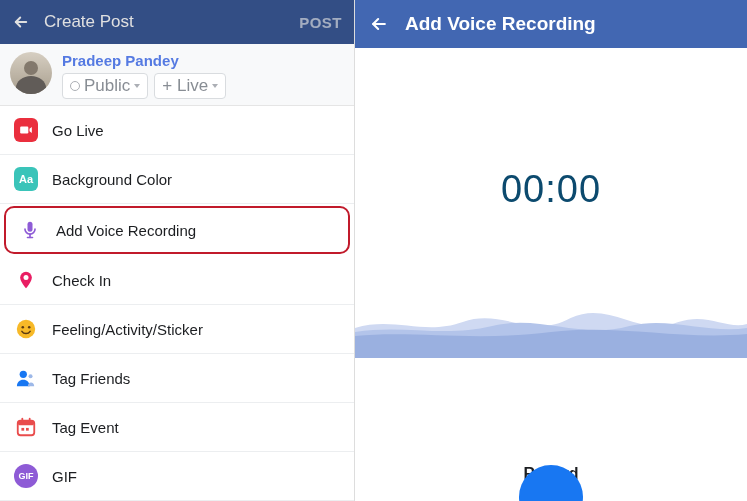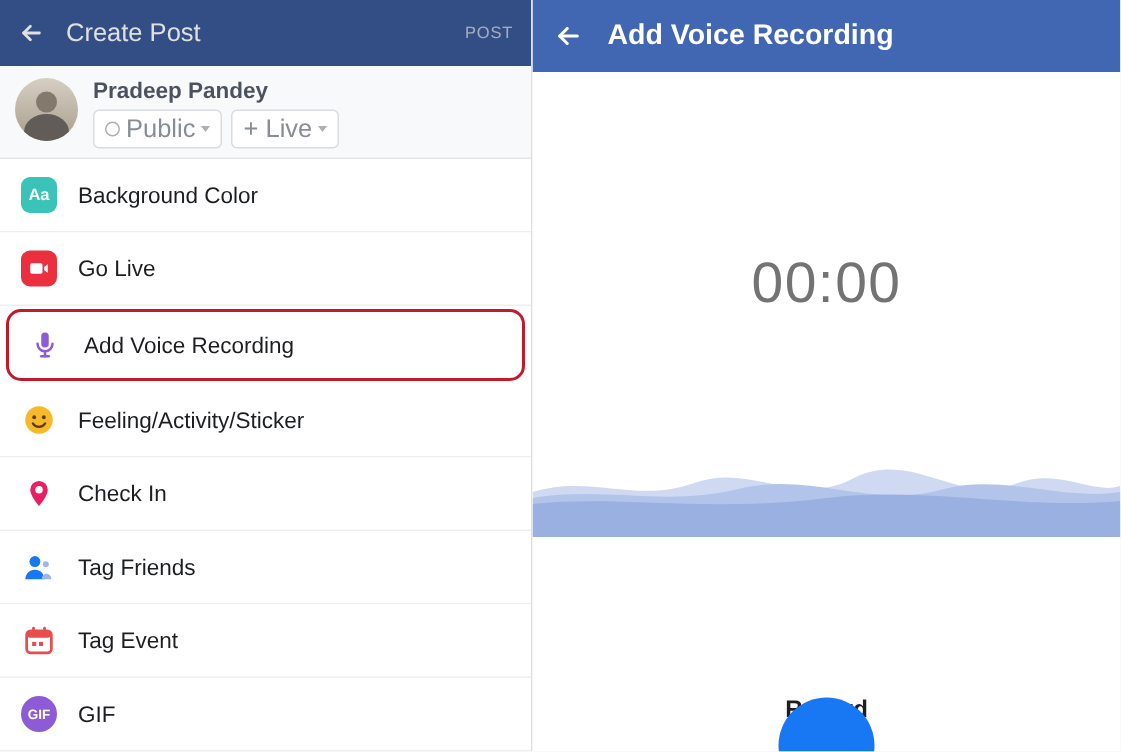--- a/index.html
+++ b/index.html
@@ -35,23 +35,24 @@
     content: "";
     position: absolute; inset: 0;
     background: rgba(0,0,0,0.12);
   }
   .fb-header .title {
     flex: 1;
     font-size: 17px;
     font-weight: 500;
   }
   .fb-header .post {
-    font-size: 11px;
+    font-size: 15px;
     letter-spacing: 0.5px;
     opacity: 0.65;
+    font-weight: bold;
   }
   .back-arrow svg { display: block; }
 
   
   .profile-strip {
     display: flex;
     align-items: flex-start;
     gap: 10px;
     padding: 8px 10px 6px 10px;
     background: #f6f7f8;
@@ -82,21 +83,21 @@
   }
   .avatar::after {
     content: "";
     position: absolute;
     left: 50%; bottom: -6px;
     width: 30px; height: 24px;
     background: #2c2620;
     border-radius: 50% 50% 0 0;
     transform: translateX(-50%);
   }
-  .profile-name { font-weight: 700; font-size: 15px; color: #0f172a; margin-bottom: 4px; }
+  .profile-name { font-weight: 700; font-size: 15px; color: #1d4ed8; margin-bottom: 4px; }
   .pill-row { display: flex; gap: 6px; }
   .pill {
     display: inline-flex; align-items: center; gap: 4px;
     border: 1px solid #ccd0d5;
     border-radius: 4px;
     padding: 2px 7px;
     font-size: 17px;
     color: #606770;
     background: #fff;
   }
@@ -151,21 +152,21 @@
   .right-header .title { font-size: 19px; font-weight: 600; }
   .right-body {
     height: calc(501px - 48px);
     display: flex; flex-direction: column; align-items: center;
     padding-top: 120px;
     position: relative;
   }
   .timer {
     font-size: 38px;
     font-weight: 400;
-    color: #737373;
+    color: #0c4a6e;
     letter-spacing: 1px;
   }
   .waveform {
     position: absolute;
     left: 0; right: 0;
     top: 240px;
   }
   .waveform svg { display: block; width: 100%; height: 70px; }
   .record-label {
     position: absolute;
@@ -211,68 +212,68 @@
           <span>+ Live</span>
           <span class="caret"></span>
         </span>
       </div>
     </div>
   </div>
 
   <div class="options">
 
     <div class="option">
+      <span class="icon-wrap ic-bg-red">
+        <svg width="14" height="12" viewBox="0 0 24 20">
+            <rect x="2" y="4" width="14" height="12" rx="2" fill="#fff"></rect>
+            <path d="M18 8l4-3v10l-4-3z" fill="#fff"></path>
+          </svg>
+      </span>
+      <span>Go Live</span>
+    </div>
+
+    <div class="option">
       <span class="icon-wrap ic-bg-teal">
           <span class="ic-letters">Aa</span>
         </span>
       <span>Background Color</span>
-    </div>
-
-    <div class="option">
-      <span class="icon-wrap ic-bg-red">
-        <svg width="14" height="12" viewBox="0 0 24 20">
-            <rect x="2" y="4" width="14" height="12" rx="2" fill="#fff"></rect>
-            <path d="M18 8l4-3v10l-4-3z" fill="#fff"></path>
-          </svg>
-      </span>
-      <span>Go Live</span>
     </div>
 
     <div class="option highlighted">
       <span class="icon-wrap">
         <svg width="20" height="22" viewBox="0 0 24 24" fill="none">
             <rect x="9" y="2" width="6" height="12" rx="3" fill="#8e5bd6"></rect>
             <path d="M6 11a6 6 0 0 0 12 0" stroke="#8e5bd6" stroke-width="2" fill="none" stroke-linecap="round"></path>
             <path d="M12 17v4" stroke="#8e5bd6" stroke-width="2" stroke-linecap="round"></path>
             <path d="M9 21h6" stroke="#8e5bd6" stroke-width="2" stroke-linecap="round"></path>
           </svg>
       </span>
       <span>Add Voice Recording</span>
     </div>
 
     <div class="option">
       <span class="icon-wrap">
+        <svg width="20" height="22" viewBox="0 0 24 24">
+            <path d="M12 2a7 7 0 0 0-7 7c0 5 7 13 7 13s7-8 7-13a7 7 0 0 0-7-7z" fill="#e91e63"></path>
+            <circle cx="12" cy="9" r="3" fill="#fff"></circle>
+          </svg>
+      </span>
+      <span>Check In</span>
+    </div>
+
+    <div class="option">
+      <span class="icon-wrap">
         <svg width="22" height="22" viewBox="0 0 24 24">
             <circle cx="12" cy="12" r="10" fill="#f7b928"></circle>
             <circle cx="8.5" cy="10" r="1.4" fill="#5b3a12"></circle>
             <circle cx="15.5" cy="10" r="1.4" fill="#5b3a12"></circle>
             <path d="M7.5 14.5c1 1.6 2.7 2.5 4.5 2.5s3.5-.9 4.5-2.5" stroke="#5b3a12" stroke-width="1.6" fill="none" stroke-linecap="round"></path>
           </svg>
       </span>
       <span>Feeling/Activity/Sticker</span>
-    </div>
-
-    <div class="option">
-      <span class="icon-wrap">
-        <svg width="20" height="22" viewBox="0 0 24 24">
-            <path d="M12 2a7 7 0 0 0-7 7c0 5 7 13 7 13s7-8 7-13a7 7 0 0 0-7-7z" fill="#e91e63"></path>
-            <circle cx="12" cy="9" r="3" fill="#fff"></circle>
-          </svg>
-      </span>
-      <span>Check In</span>
     </div>
 
     <div class="option">
       <span class="icon-wrap">
         <svg width="22" height="20" viewBox="0 0 24 22">
             <circle cx="9" cy="7" r="4" fill="#1877f2"></circle>
             <path d="M2 20c0-4 3-7 7-7s7 3 7 7" fill="#1877f2"></path>
             <circle cx="17" cy="9" r="2.2" fill="#9db8e8"></circle>
             <path d="M14 20c0-2.2 1.5-4 3.5-4s3.5 1.8 3.5 4" fill="#9db8e8"></path>
           </svg>

